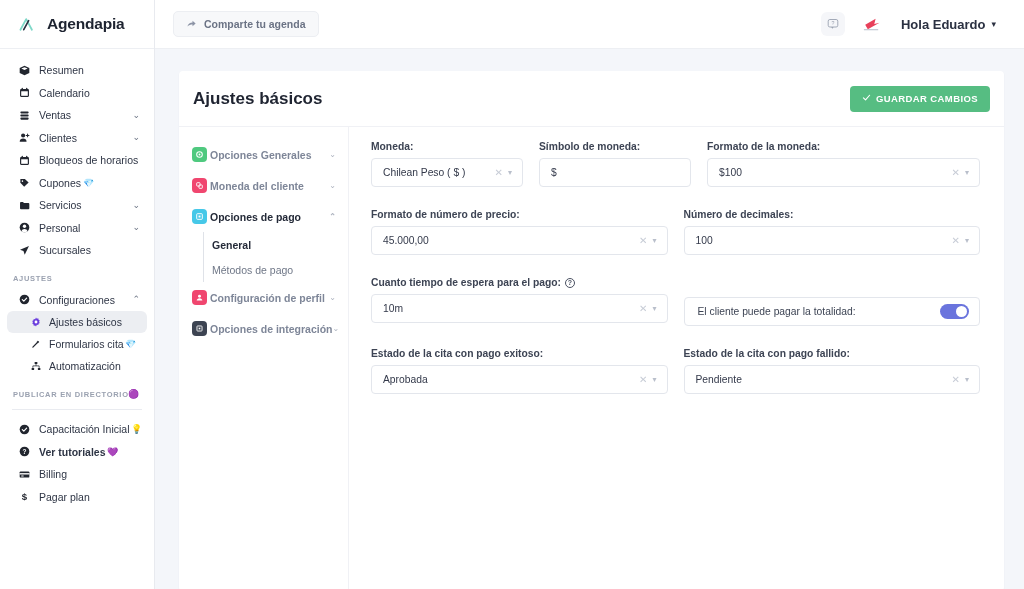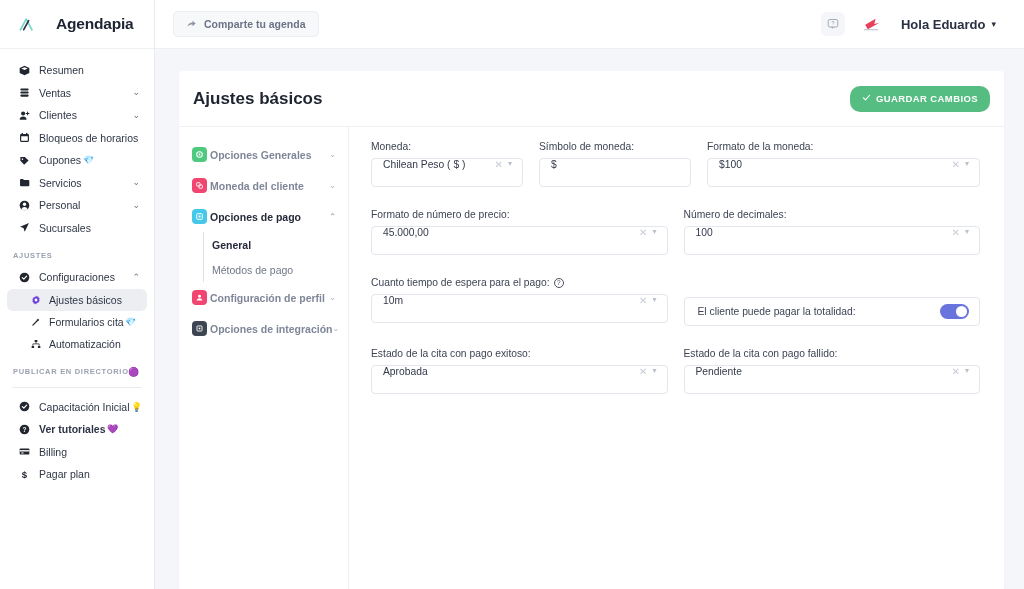--- a/index.html
+++ b/index.html
@@ -14,21 +14,21 @@
   
   .sidebar {
     width: 155px; height: 589px;
     background: #ffffff;
     border-right: 1px solid #e8eaef;
     flex: 0 0 155px;
     display: flex; flex-direction: column;
   }
   .brand {
     height: 49px; flex: 0 0 49px;
-    display: flex; align-items: center; gap: 20px;
+    display: flex; align-items: center; gap: 11px;
     padding-left: 18px;
     border-bottom: 1px solid #edeff3;
   }
   .brand-mark { width: 18px; height: 16px; flex: 0 0 18px; }
   .brand-text {
     font-size: 15.5px; font-weight: 700; color: #1d2330;
     letter-spacing: -0.2px;
   }
   .nav { padding-top: 10px; }
   .nav-item {
@@ -96,21 +96,21 @@
     box-shadow: 0 1px 2px rgba(30,40,70,0.05);
     display: flex; flex-direction: column;
   }
   .card-head {
     height: 56px; flex: 0 0 56px; display: flex; align-items: center;
     padding: 0 14px 0 14px; border-bottom: 1px solid #f0f1f5;
   }
   .card-title { font-size: 17px; font-weight: 700; color: #1f2431; }
   .save-btn {
     margin-left: auto; background: #56bd82; color: #fff;
-    border: none; border-radius: 10px; height: 26px; padding: 0 12px;
+    border: none; border-radius: 4px; height: 26px; padding: 0 12px;
     font-size: 9.5px; font-weight: 700; letter-spacing: 0.4px;
     display: flex; align-items: center; gap: 5px; cursor: pointer;
   }
   .card-body { flex: 1; display: flex; min-height: 0; }
 
   
   .acc {
     width: 170px; flex: 0 0 170px;
     border-right: 1px solid #f0f1f5; padding: 12px 0 0 0;
   }
@@ -140,25 +140,25 @@
   
   .form { flex: 1; padding: 14px 24px 0 22px; min-width: 0; }
   .row { display: flex; gap: 16px; margin-bottom: 22px; }
   .fld { display: flex; flex-direction: column; min-width: 0; }
   .fld.c1 { flex: 0 0 152px; }
   .fld.c2 { flex: 0 0 152px; }
   .fld.c3 { flex: 1; }
   .fld.half { flex: 1 1 0; }
   .label {
     font-size: 10.3px; color: #3d4454; margin-bottom: 6px;
-    display: flex; align-items: center; gap: 4px; white-space: nowrap;
+    display: flex; align-items: center; gap: 4px; white-space: nowrap; font-weight: bold;
   }
   .input {
     height: 29px; border: 1px solid #e3e6ec; border-radius: 4px;
-    background: #fff; display: flex; 
+    background: #fff; display: flex; align-items: center;
     padding: 0 7px 0 11px; font-size: 10.3px; color: #33394a;
     cursor: text;
   }
   .input .val { flex: 1; min-width: 0; overflow: hidden; white-space: nowrap; }
   .clear-x { color: #c7ccd6; font-size: 10px; padding: 0 5px; cursor: pointer; }
   .caret-dn { color: #b9bfcb; font-size: 8px; padding-right: 3px; cursor: pointer; }
 
   .toggle-field {
     height: 29px; border: 1px solid #e3e6ec; border-radius: 4px; background: #fff;
     display: flex; align-items: center; padding: 0 10px 0 13px; margin-top: 20px;
@@ -198,20 +198,31 @@
 
       <div class="nav-item">
         <span class="ico">
           <svg width="11" height="11" viewBox="0 0 16 16">
               <path fill="#22262f" d="M8 1 1 4.3v7.4L8 15l7-3.3V4.3L8 1zm0 2.1 4.6 2.1L8 7.3 3.4 5.2 8 3.1z"></path>
             </svg>
         </span>
         <span class="nav-label">Resumen</span>
       </div>
 
+      <div class="nav-item">
+        <span class="ico">
+          <svg width="11" height="11" viewBox="0 0 16 16">
+              <rect x="1.5" y="3" width="13" height="11.5" rx="1.6" fill="#22262f"></rect>
+              <rect x="3.2" y="6.2" width="9.6" height="6.6" fill="#fff"></rect>
+              <rect x="4" y="1" width="1.7" height="3.4" rx="0.8" fill="#22262f"></rect>
+              <rect x="10.3" y="1" width="1.7" height="3.4" rx="0.8" fill="#22262f"></rect>
+            </svg>
+        </span>
+        <span class="nav-label">Calendario</span>
+      </div>
 
       <div class="nav-item">
         <span class="ico">
           <svg width="11" height="11" viewBox="0 0 16 16">
               <rect x="2" y="2" width="12" height="3" rx="1.2" fill="#22262f"></rect>
               <rect x="2" y="6.5" width="12" height="3" rx="1.2" fill="#22262f"></rect>
               <rect x="2" y="11" width="12" height="3" rx="1.2" fill="#22262f"></rect>
             </svg>
         </span>
         <span class="nav-label">Ventas</span>

